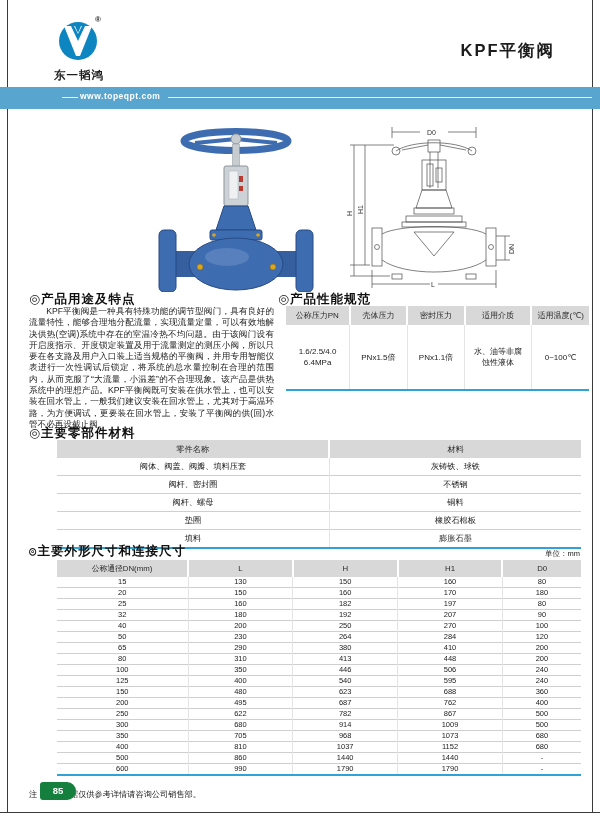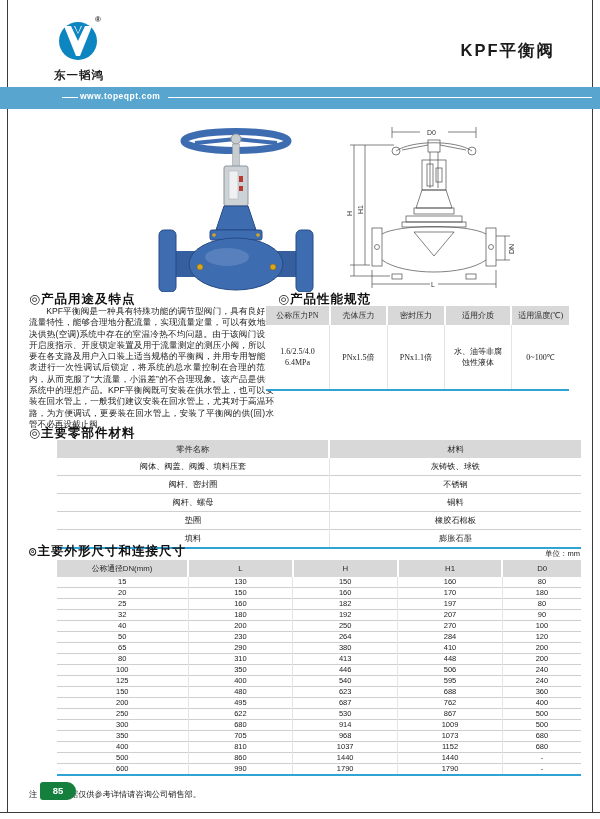--- a/index.html
+++ b/index.html
@@ -35,21 +35,21 @@
   
   table.t{border-collapse:collapse;table-layout:fixed;width:100%;}
   table.t th{background:#d8d8d8;font-weight:normal;color:#2a2a2a;border-right:2px solid #fff;}
   table.t th:last-child{border-right:none;}
   table.t td{background:#fff;text-align:center;color:#222;border-top:1px solid #cfcfcf;
              border-right:1px solid #e4e4e4;overflow:hidden;}
   table.t td:last-child{border-right:none;}
   table.t tr:first-child td{border-top:none;}
   .t-box{border-bottom:2px solid #2fa3d6;}
   
-  .perf-box{left:266px;top:306px;width:303px;font-family:Liberation Serif, serif;}
+  .perf-box{left:286px;top:306px;width:303px;}
   .perf th{height:17px;font-size:8px;}
   .perf td{height:62px;font-size:8px;white-space:pre-line;vertical-align:middle;line-height:11px;}
   
   .mat-box{left:57px;top:440px;width:524px;}
   .mat th{height:16px;font-size:8.2px;}
   .mat td{height:15px;font-size:8.2px;line-height:15px;}
   
   .dim-box{left:57px;top:560px;width:524px;}
   .dim th{height:15px;font-size:7.8px;}
   .dim td{height:10px;font-size:7.5px;line-height:10px;padding:0;}
@@ -345,21 +345,21 @@
           <tr>
             <td>200</td>
             <td>495</td>
             <td>687</td>
             <td>762</td>
             <td>400</td>
           </tr>
           <tr>
             <td>250</td>
             <td>622</td>
-            <td>530</td>
+            <td>782</td>
             <td>867</td>
             <td>500</td>
           </tr>
           <tr>
             <td>300</td>
             <td>680</td>
             <td>914</td>
             <td>1009</td>
             <td>500</td>
           </tr>

